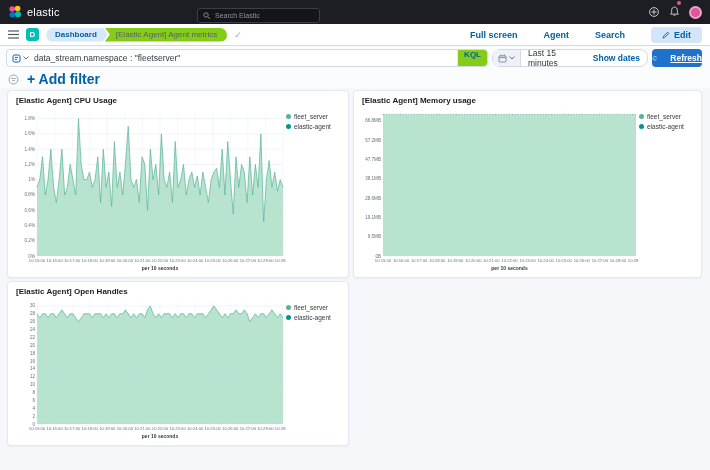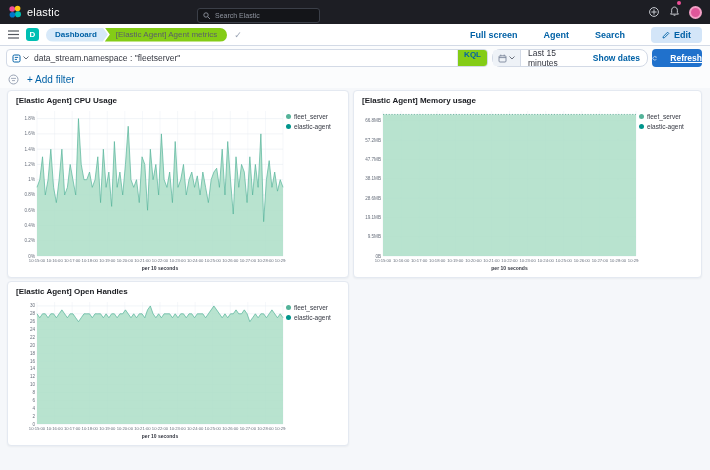--- a/index.html
+++ b/index.html
@@ -36,21 +36,21 @@
   .kql{color:#0061a6;font-size:8px;font-weight:bold}
   .dategroup{position:absolute;left:492px;top:3px;width:156px;height:18px;background:#fff;border:1px solid #d3dae6;border-radius:8px;display:flex;align-items:center}
   .calseg{height:100%;display:flex;align-items:center;gap:2px;padding:0 5px;background:#eef2f7;border-right:1px solid #d3dae6;border-radius:3px 0 0 3px}
   .timetext{font-size:8.5px;color:#343741;padding:0 7px;flex:1}
   .showdates{font-size:8.5px;color:#0061a6;font-weight:600;padding-right:7px;cursor:pointer}
   .refreshbtn{position:absolute;left:652px;top:3px;width:50px;height:18px;background:#2071cc;border:none;border-radius:4px;color:#fff;font-size:8.5px;font-weight:bold;display:flex;align-items:center;justify-content:center;gap:13px;cursor:pointer}
   .refreshbtn .lbl{text-decoration:underline}
 
   
   .filterrow{position:absolute;left:0;top:70px;width:710px;height:18px;background:#fbfcfd;display:flex;align-items:center;padding:0 8px;gap:8px}
-  .addfilter{color:#0061a6;font-size:10px;font-weight:400;cursor:pointer}
+  .addfilter{color:#0061a6;font-size:14px;font-weight:700;cursor:pointer}
 
   
   .main{position:absolute;left:0;top:88px;width:710px;height:382px;background:#f5f7fa}
   .panel{position:absolute;background:#fff;border:1px solid #e4e9f1;border-radius:4px;box-shadow:0 1px 2px rgba(20,30,50,.05);display:flex;flex-direction:column;overflow:hidden}
   #panel-cpu{left:7px;top:2px;width:342px;height:188px}
   #panel-mem{left:353px;top:2px;width:349px;height:188px}
   #panel-handles{left:7px;top:193px;width:342px;height:165px}
   .ptitle{font-size:8px;font-weight:bold;color:#1a1c21;padding:5px 8px 1px}
   .pbody{display:flex;flex:1;min-height:0;padding:0 4px 2px 2px}
   .chart{flex:1;position:relative}

